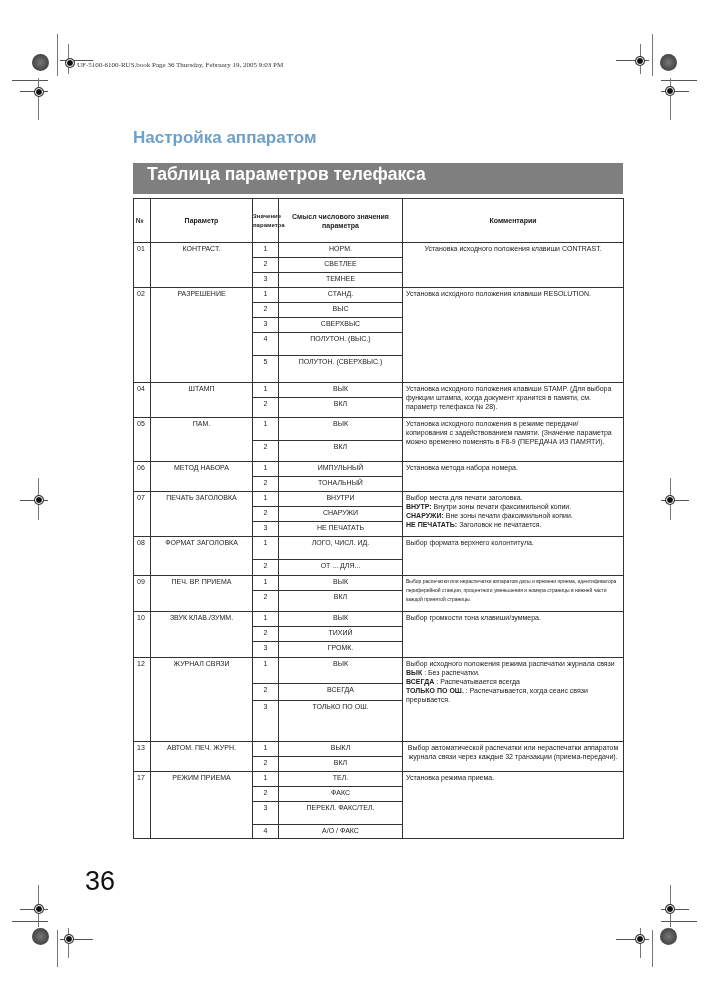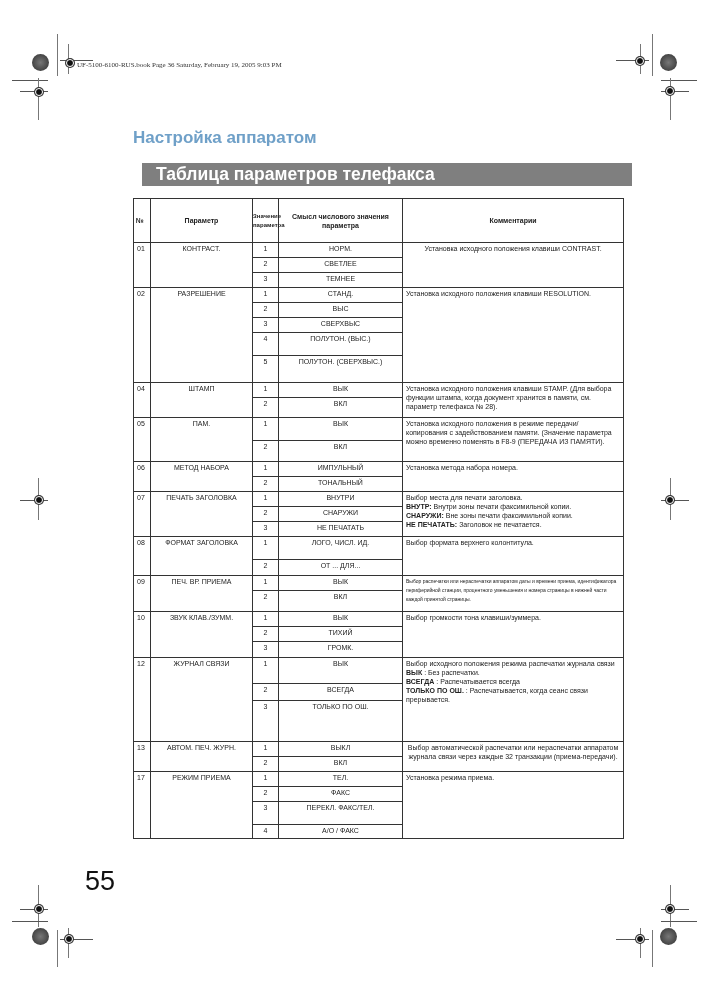--- a/index.html
+++ b/index.html
@@ -1,20 +1,20 @@
 <!DOCTYPE html>
 <html><head>
 <meta charset="utf-8">
 <style>
   html, body { margin:0; padding:0; background:#ffffff; }
   body { width:709px; height:1001px; position:relative; overflow:hidden; font-family:"Liberation Sans", sans-serif; color:#222; }
   .abs { position:absolute; }
   .header-line { left:77px; top:61px; font-family:"Liberation Serif", serif; font-size:7px; color:#333; white-space:nowrap; }
   .section-title { left:133px; top:128px; font-size:17px; font-weight:bold; color:#6fa0c8; white-space:nowrap; }
-  .band { left:142px; top:163px; width:490px; height:23px; background:#7f7f7f; }
+  .band { left:133px; top:163px; width:490px; height:31px; background:#7f7f7f; }
   .band-title { position:absolute; left:14px; top:1px; font-size:17.5px; font-weight:bold; color:#ffffff; white-space:nowrap; }
   .page-num { left:85px; top:866px; font-size:27px; color:#111; }
 
   .tbl { position:absolute; left:133px; top:198px; width:490px; border-collapse:collapse; table-layout:fixed; font-size:7px; color:#222; }
   .tbl td, .tbl th { border:1px solid #333; padding:1px 3px; vertical-align:top; line-height:9px; }
   .tbl th { font-weight:bold; vertical-align:middle; text-align:center; height:43px; padding:0 2px; }
   .tbl th.narrow { font-size:6px; line-height:8.5px; padding:0; }
   .c-num { width:11px; text-align:left; }
   .c-param { text-align:center; }
   .c-val { text-align:center; }
@@ -74,21 +74,21 @@
 <div class="hline" style="left:661px;top:909px;width:28px;"></div>
 <div class="vline" style="left:670px;top:885px;height:42px;"></div>
 <div class="reg" style="left:663px;top:902px;"></div>
 <div class="hline" style="left:661px;top:921px;width:36px;"></div>
 <div class="dot" style="left:660px;top:928px;"></div>
 <div class="vline" style="left:652px;top:930px;height:37px;"></div>
 <div class="hline" style="left:616px;top:939px;width:33px;"></div>
 <div class="vline" style="left:640px;top:928px;height:30px;"></div>
 <div class="reg" style="left:633px;top:932px;"></div>
 
-<div class="abs header-line">UF-5100-6100-RUS.book  Page 36  Saturday, February 19, 2005  9:03 PM</div>
+<div class="abs header-line">UF-5100-6100-RUS.book  Page 36  Thursday, February 19, 2005  9:03 PM</div>
 <div class="abs section-title">Настройка аппаратом</div>
 <div class="abs band">
   <span class="band-title">Таблица параметров телефакса</span>
 </div>
 
 <table class="tbl">
   <colgroup>
     <col style="width:17px">
       <col style="width:102px">
       <col style="width:26px">
@@ -299,13 +299,13 @@
         <td class="c-val">3</td>
         <td class="c-mean">ПЕРЕКЛ. ФАКС/ТЕЛ.</td>
       </tr>
       <tr style="height: 14px;">
         <td class="c-val">4</td>
         <td class="c-mean">А/О / ФАКС</td>
       </tr>
     </tbody>
 </table>
 
-<div class="abs page-num">55</div>
+<div class="abs page-num">36</div>
 
 </body></html>

